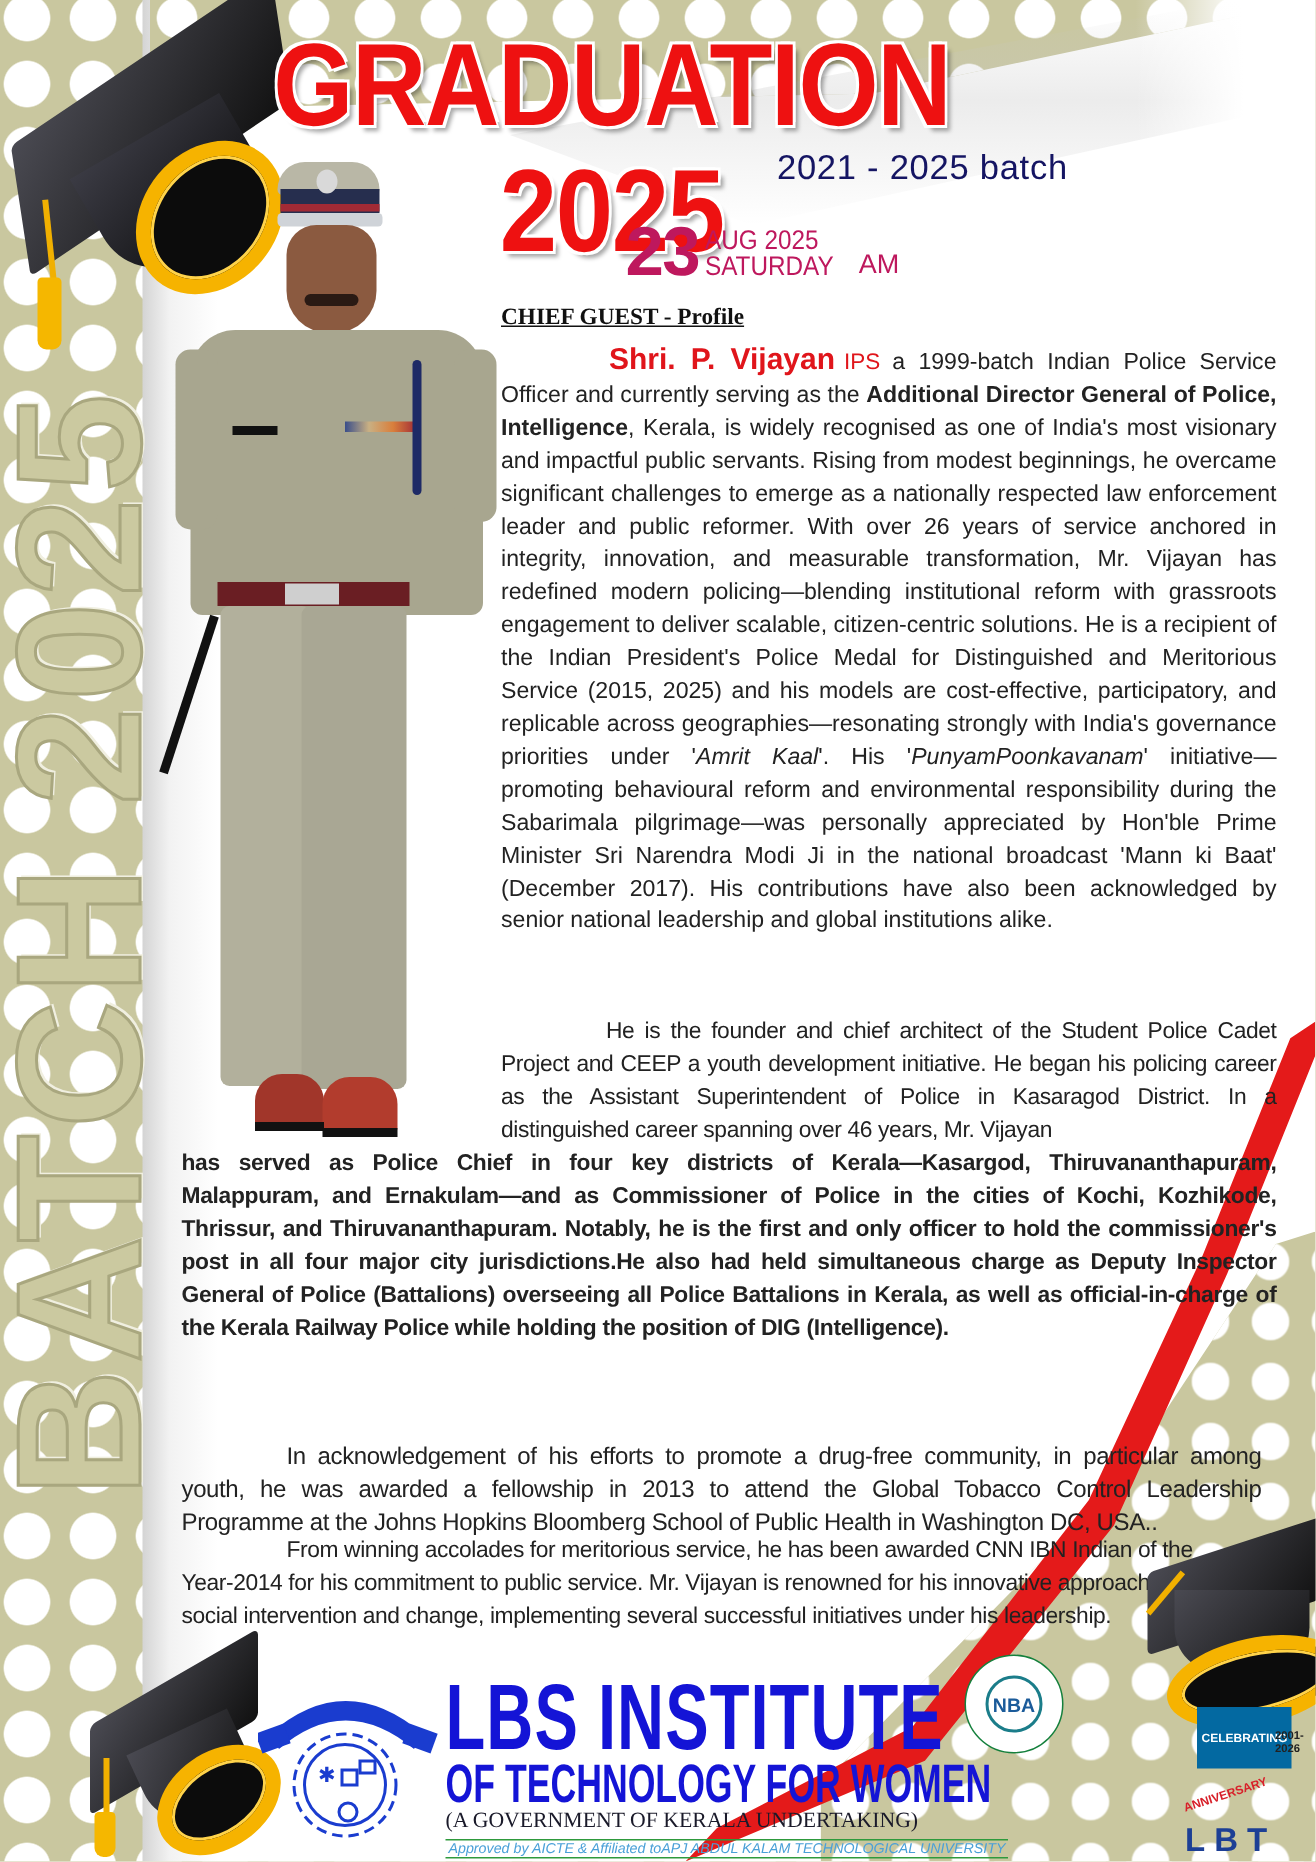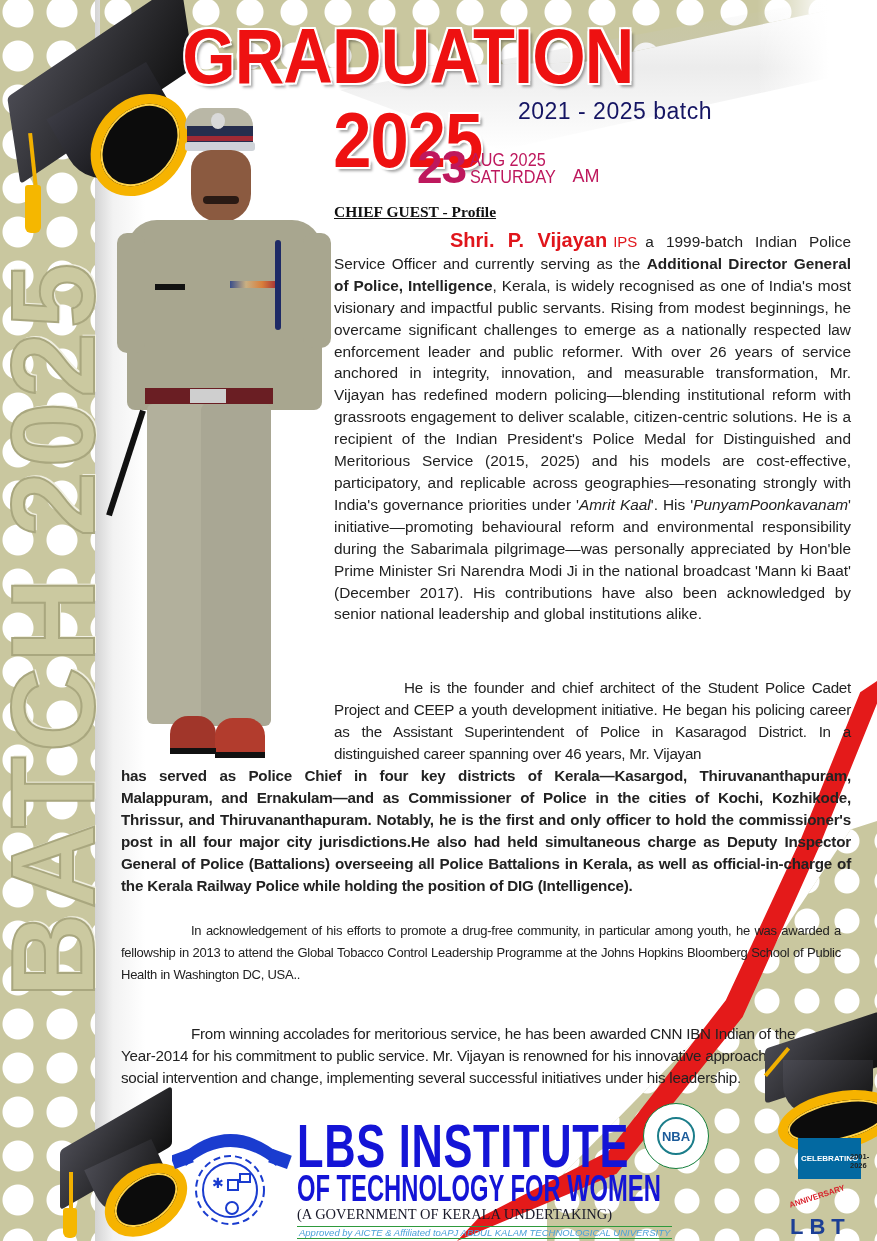--- a/index.html
+++ b/index.html
@@ -91,27 +91,27 @@
   .section-head {
     position:absolute; left:334px; top:203px;
     font-family:Liberation Serif, serif; font-weight:bold; font-size:15.5px;
     color:#111; text-decoration:underline;
   }
   .para {
     position:absolute; text-align:justify; font-family:"Liberation Sans", sans-serif;
     font-size:15.4px; line-height:21.9px; color:#222;
   }
   .p1 { left:334px; top:230px; width:517px; }
-  .name { color:#e0151b; font-weight:bold; font-size:20px; font-family:"Liberation Sans", sans-serif;margin-left:44px; }
+  .name { color:#e0151b; font-weight:bold; font-size:20px; font-family:"Liberation Sans", sans-serif; }
   .ips { color:#e0151b; font-weight:normal; font-size:15px; margin-left:6px; margin-right:8px; }
   .indent-name { display:inline-block; width:72px; }
   .p2 { left:334px; top:677px; width:517px; font-size:15.2px; letter-spacing:-0.25px; }
   .p2b { left:121px; top:765px; width:730px; font-size:15.2px; letter-spacing:-0.2px;font-weight:bold; }
   .indent { display:inline-block; width:70px; }
-  .p3 { left:121px; top:920px; width:720px; font-size:13px; letter-spacing:-0.25px; }
+  .p3 { left:121px; top:961px; width:720px; font-size:16px; letter-spacing:-0.25px; }
   .p4 { left:121px; top:1023px; width:695px; font-size:15.2px; letter-spacing:-0.25px; text-align:left; }
 
   
   .emblem { position:absolute; left:172px; top:1118px; width:120px; height:120px; }
   .inst-title {
     position:absolute; left:297px; top:1118px;
     font-family:"Liberation Sans", sans-serif; font-weight:bold; color:#1414d6;
     font-size:62px; line-height:56px; transform:scaleX(0.7); transform-origin:0 0;
     letter-spacing:1px; white-space:nowrap;
   }

